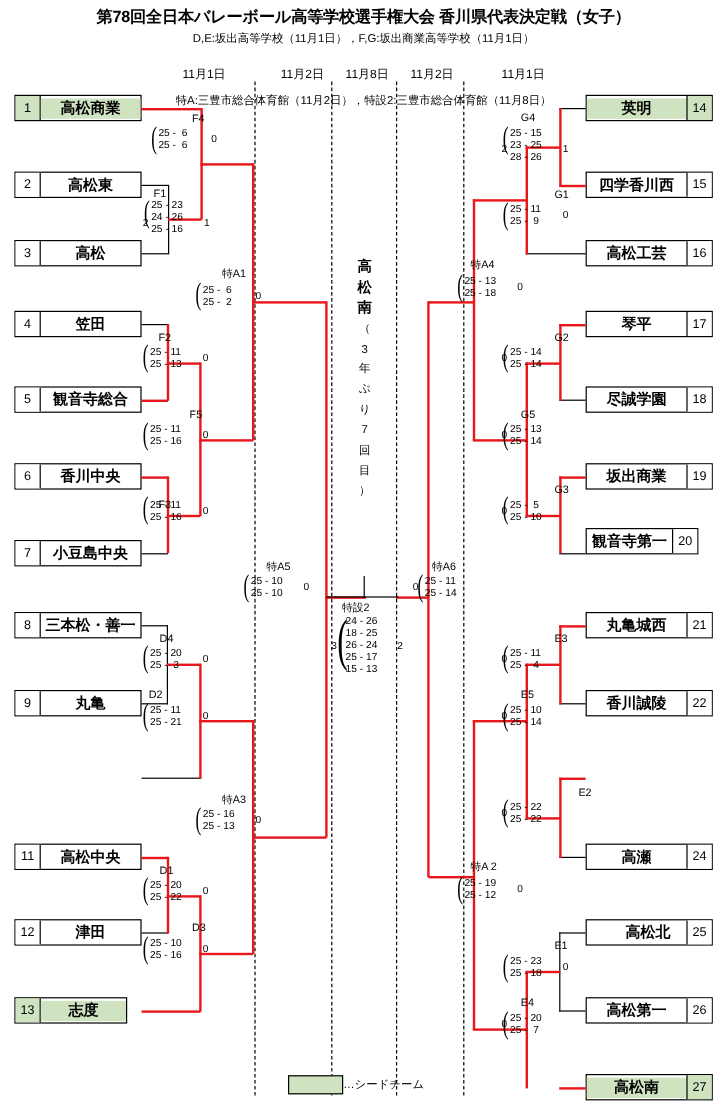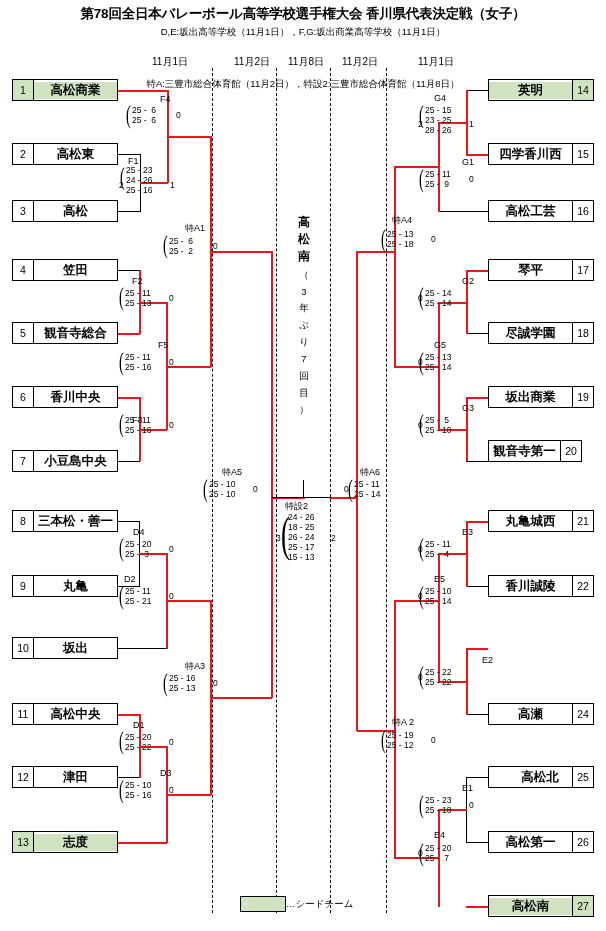--- a/index.html
+++ b/index.html
@@ -121,33 +121,29 @@
     <span class="nm">小豆島中央</span>
   </div>
   <div class="abs team" style="left:12px;top:510px;width:106px;">
     <span class="num">8</span>
     <span class="nm">三本松・善一</span>
   </div>
   <div class="abs team" style="left:12px;top:575px;width:106px;">
     <span class="num">9</span>
     <span class="nm">丸亀</span>
   </div>
-  <div class="abs team" style="left:12px;top:637px;width:106px;">
-    <span class="num">10</span>
-    <span class="nm">坂出</span>
-  </div>
   <div class="abs team" style="left:12px;top:703px;width:106px;">
     <span class="num">11</span>
     <span class="nm">高松中央</span>
   </div>
   <div class="abs team" style="left:12px;top:766px;width:106px;">
     <span class="num">12</span>
     <span class="nm">津田</span>
   </div>
-  <div class="abs team seed" style="left:12px;top:831px;width:106px;">
+  <div class="abs team seed" style="left:12px;top:831px;width:94px;">
     <span class="num">13</span>
     <span class="nm">志度</span>
   </div>
 
   <div class="abs team right seed" style="left:488px;top:79px;width:106px;">
     <span class="nm">英明</span>
     <span class="num">14</span>
   </div>
   <div class="abs team right" style="left:488px;top:143px;width:106px;">
     <span class="nm">四学香川西</span>

